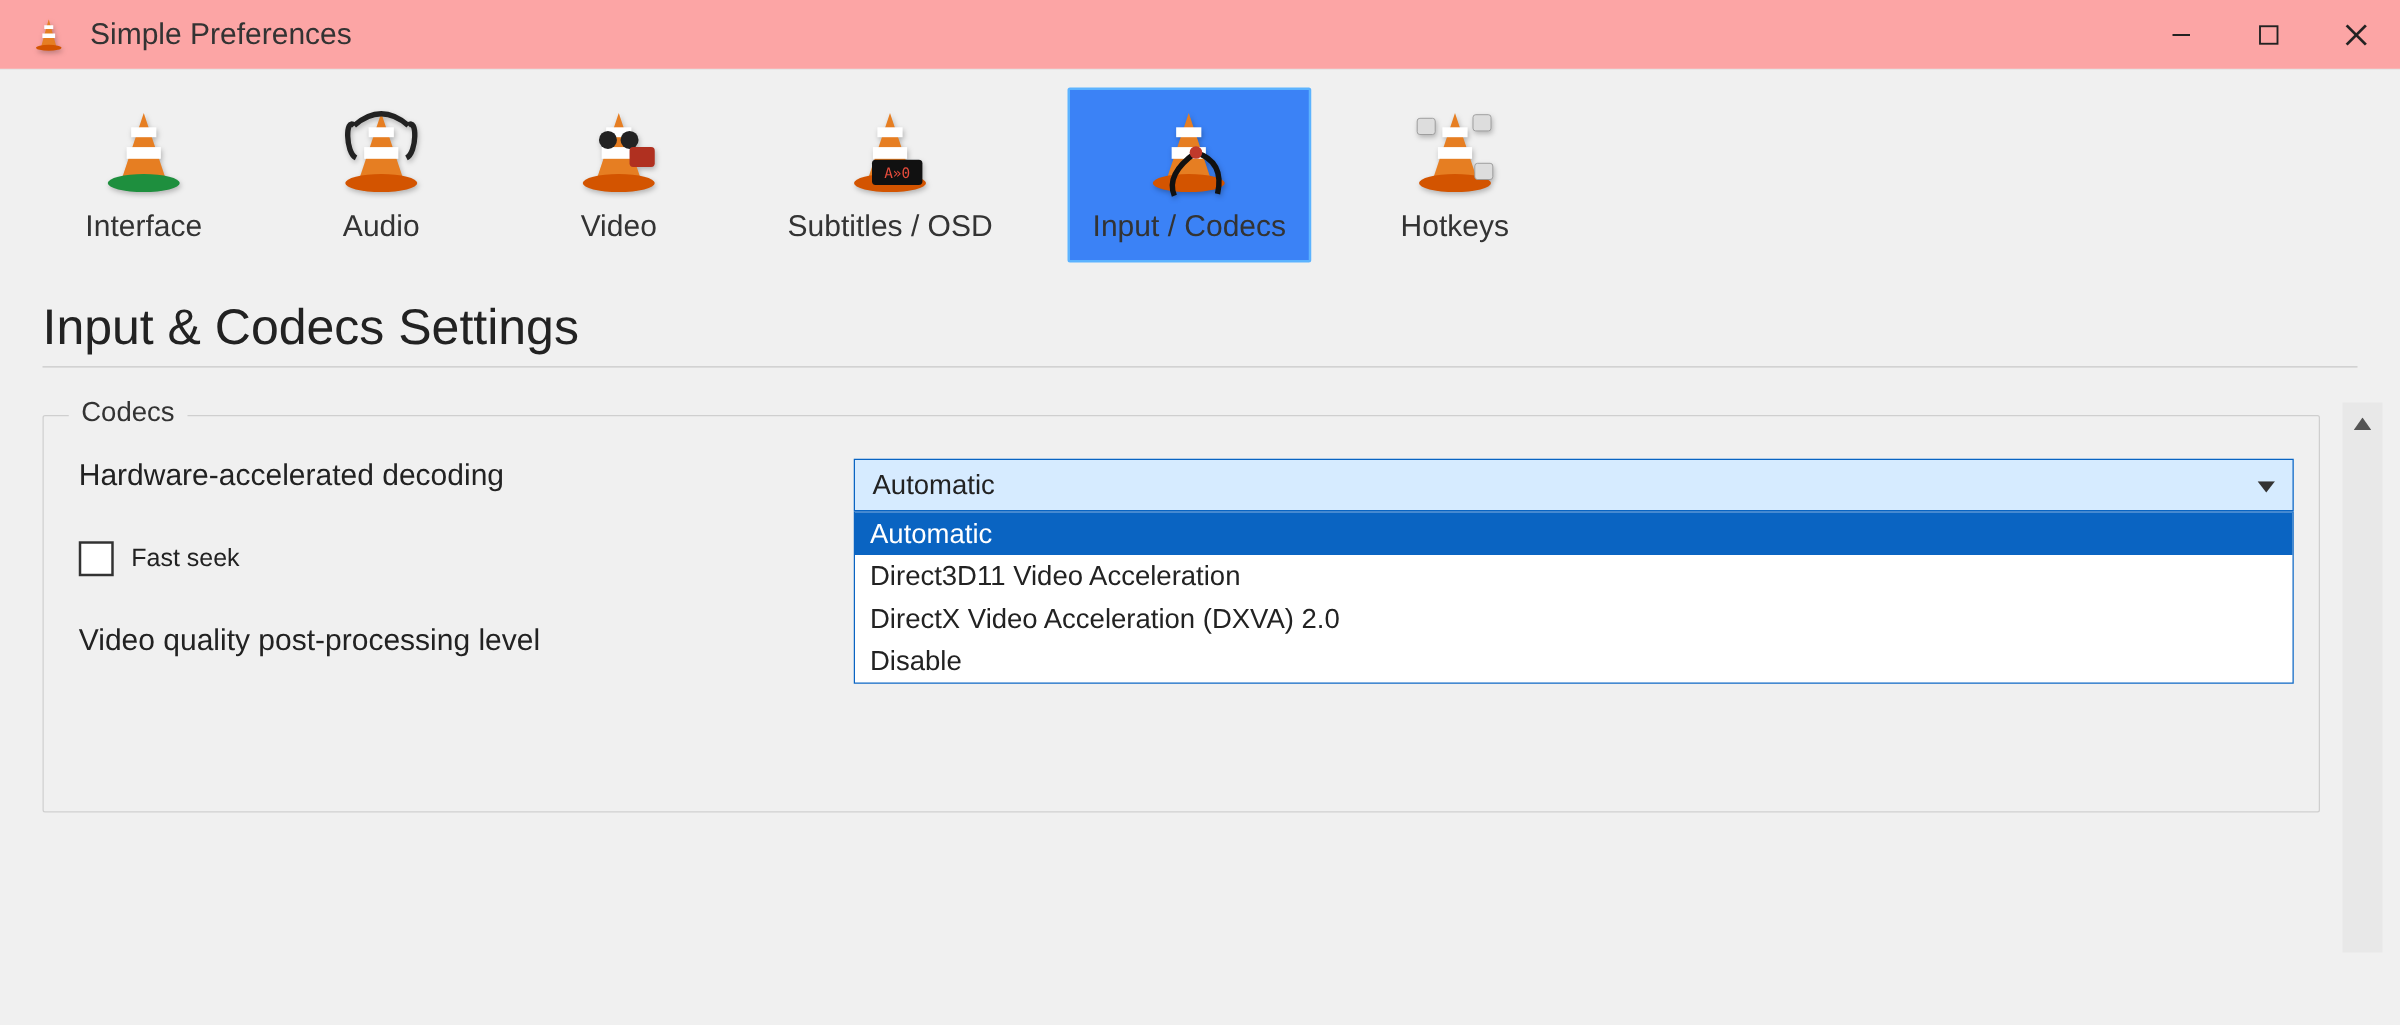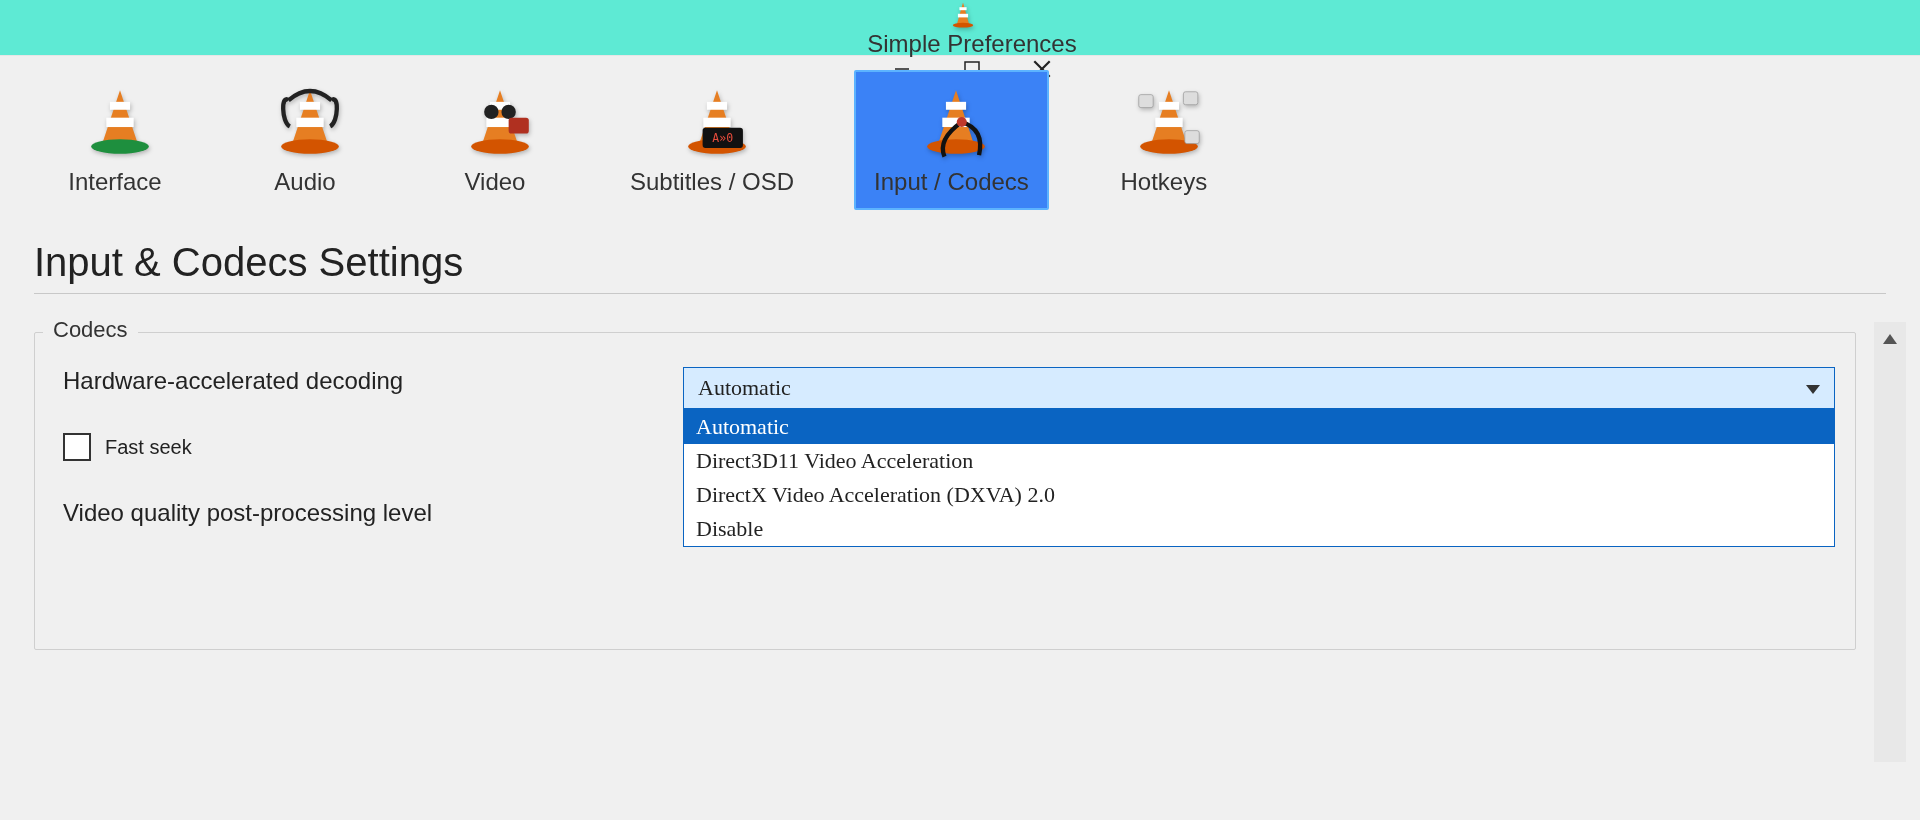--- a/index.html
+++ b/index.html
@@ -8,26 +8,25 @@
       background: #f0f0f0;
       width: 1920px;
       height: 820px;
       overflow: hidden;
       font-size: 20px;
       color: #222;
     }
     
     .titlebar {
       height: 56px;
-      background: #5eead4;
+      background: #fca5a5;
       display: flex;
       align-items: center;
       padding-left: 24px;
       border-bottom: 1px solid #e6e6e6;
-      flex-direction: column;
     }
     .titlebar .app-icon { width: 30px; height: 30px; margin-right: 18px; }
     .titlebar .title { font-size: 24px; color: #333; flex: 1; }
     .win-controls { display: flex; height: 100%; }
     .win-btn {
       width: 70px;
       display: flex; align-items: center; justify-content: center;
       font-size: 22px; color: #222; cursor: pointer;
     }
     .win-btn svg { width: 20px; height: 20px; stroke: #222; stroke-width: 1.5; fill: none; }
@@ -45,21 +44,21 @@
       padding: 10px 18px 12px 18px;
       border: 2px solid transparent;
       border-radius: 2px;
       cursor: pointer;
       min-width: 150px;
     }
     .tab.selected {
       background: #3b82f6;
       border-color: #5cb3ff;
     }
-    .tab .tab-icon { width: 90px; height: 80px; display: flex; align-items: center; justify-content: flex-end; }
+    .tab .tab-icon { width: 90px; height: 80px; display: flex; align-items: center; justify-content: center; }
     .tab .tab-label { font-size: 24px; color: #333; margin-top: 6px; white-space: nowrap; }
 
     
     .section-heading {
       font-size: 40px;
       font-weight: 400;
       color: #222;
       margin: 30px 0 8px 34px;
     }
     .section-divider {
@@ -85,39 +84,39 @@
     
     .fieldset {
       border: 1px solid #cfcfcf;
       border-radius: 2px;
       padding: 28px 20px 18px 28px;
       position: relative;
       margin-top: 10px;
     }
     .fieldset .legend {
       position: absolute;
-      top: -16px; left: 8px;
+      top: -16px; left: 20px;
       background: #f0f0f0;
       padding: 0 10px;
       font-size: 22px;
       color: #333;
     }
 
     .form-row {
       display: flex;
       align-items: flex-start;
       min-height: 50px;
       margin: 6px 0 16px 0;
     }
     .form-label {
       width: 620px;
       font-size: 24px;
       color: #222;
     }
-    .form-control { flex: 1; position: relative; font-family: Liberation Serif, serif; }
+    .form-control { flex: 1; position: relative; }
 
     
     .select {
       height: 42px;
       border: 1px solid #7a7a7a;
       background: #e6e6e6;
       display: flex; align-items: center;
       padding: 0 14px;
       font-size: 22px;
       position: relative;

